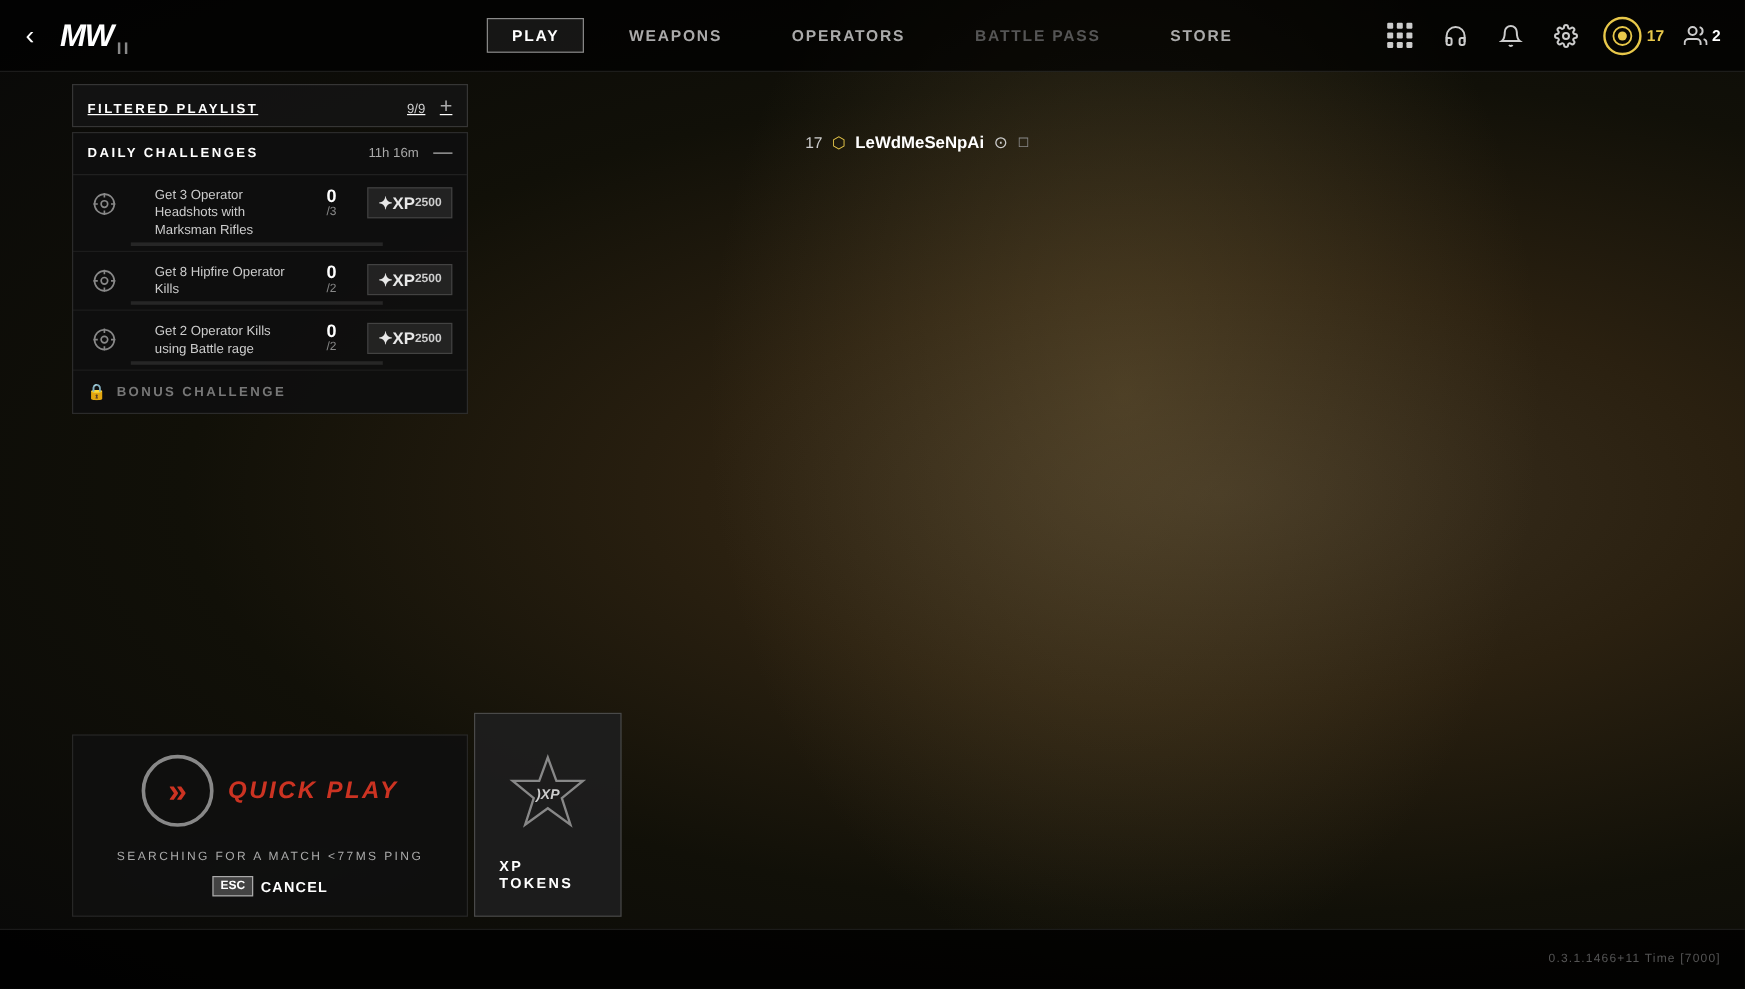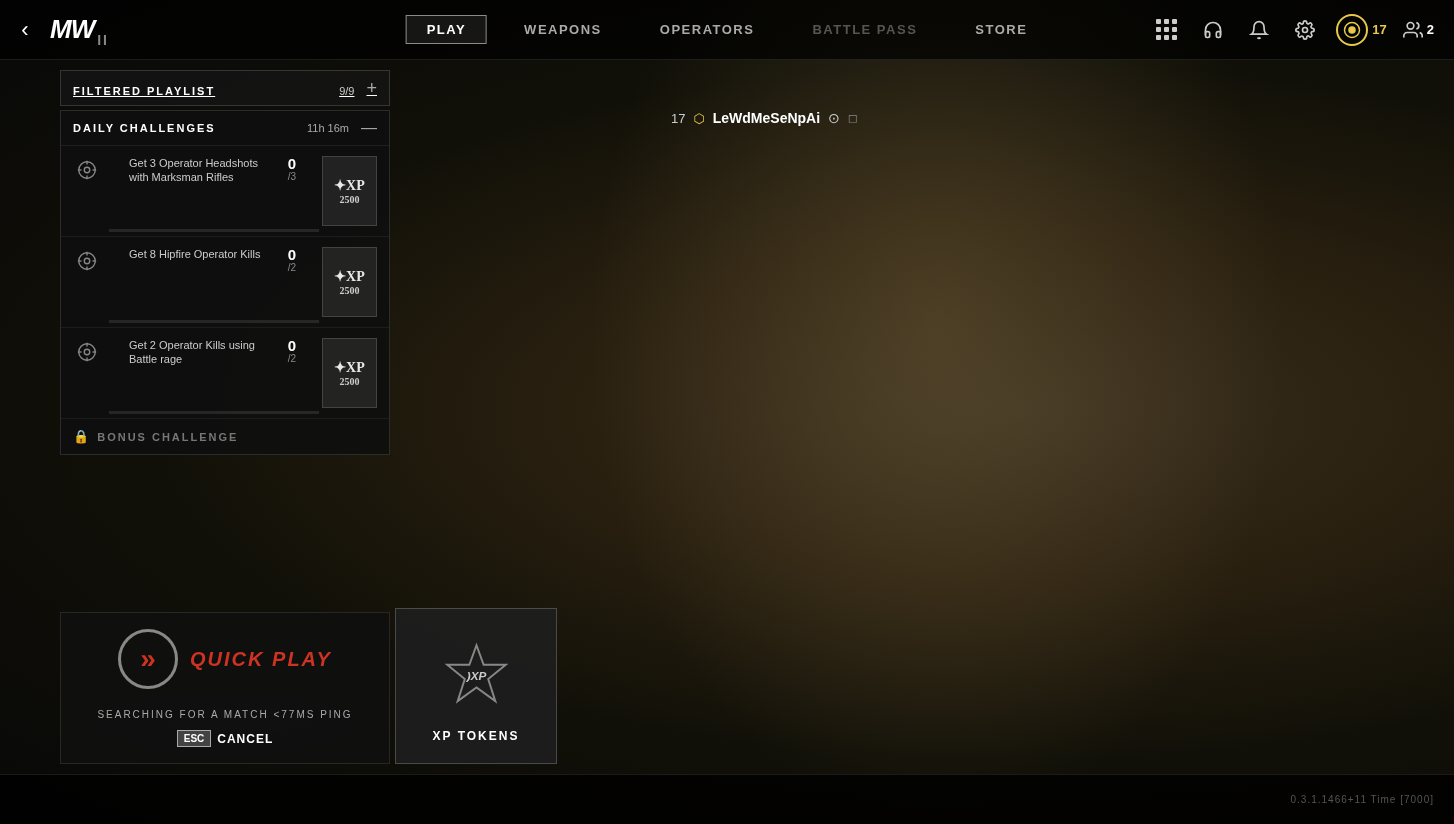--- a/index.html
+++ b/index.html
@@ -274,25 +274,24 @@
 
     .challenge-total {
       font-size: 10px;
       color: #888;
     }
 
     .challenge-xp-box {
       background: rgba(40,40,40,0.8);
       border: 1px solid rgba(255,255,255,0.15);
       display: flex;
-      flex-direction: column;
-      align-items: center;
-      padding: 20px 8px;
+      flex-direction: row;
+      align-items: center;
+      padding: 4px 8px;
       min-width: 55px;
-      font-family: Liberation Serif, serif;
     }
 
     .xp-icon-small {
       font-size: 14px;
       color: #e8e8e8;
       font-weight: 900;
     }
 
     .xp-amount {
       font-size: 10px;
@@ -417,21 +416,21 @@
       text-transform: uppercase;
       font-weight: 700;
       letter-spacing: 1px;
     }
 
     
     .xp-tokens-popup {
       position: absolute;
       bottom: 60px;
       left: 395px;
-      width: 162px;
+      width: 123px;
       background: rgba(30,30,30,0.95);
       border: 1px solid rgba(255,255,255,0.2);
       z-index: 10;
       display: flex;
       flex-direction: column;
       align-items: center;
       padding: 30px 20px 20px;
     }
 
     .xp-token-icon {

